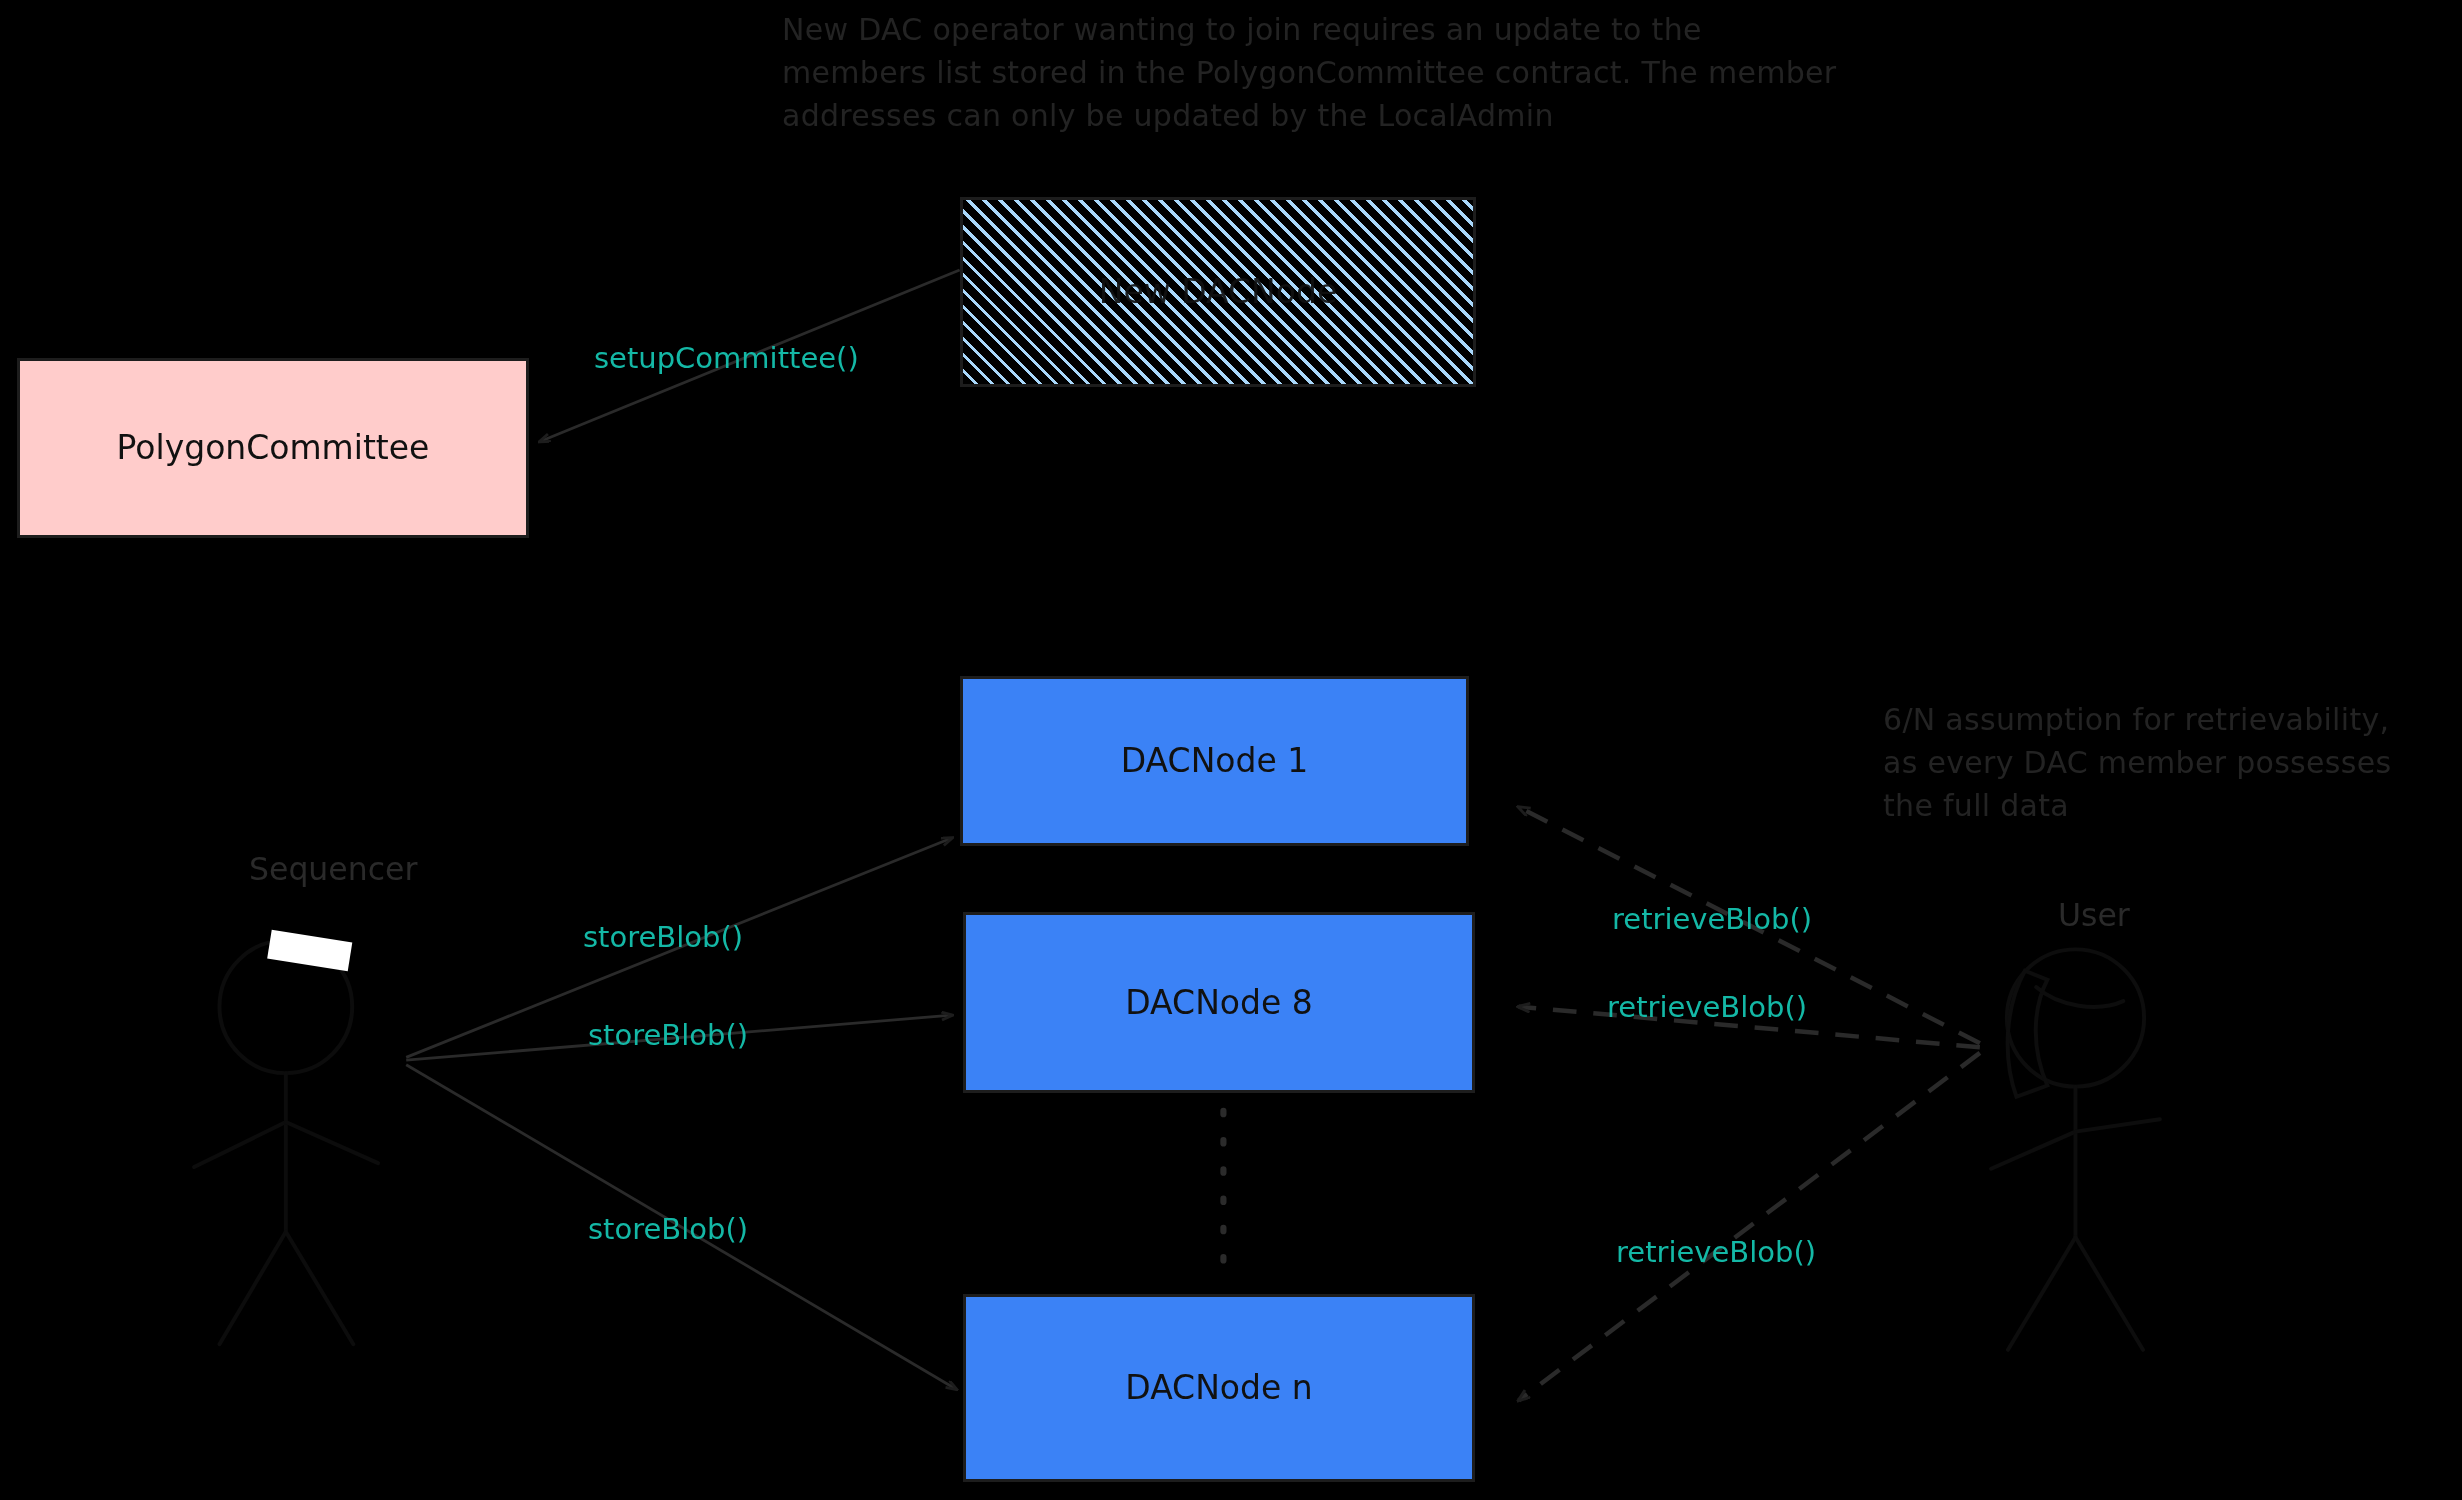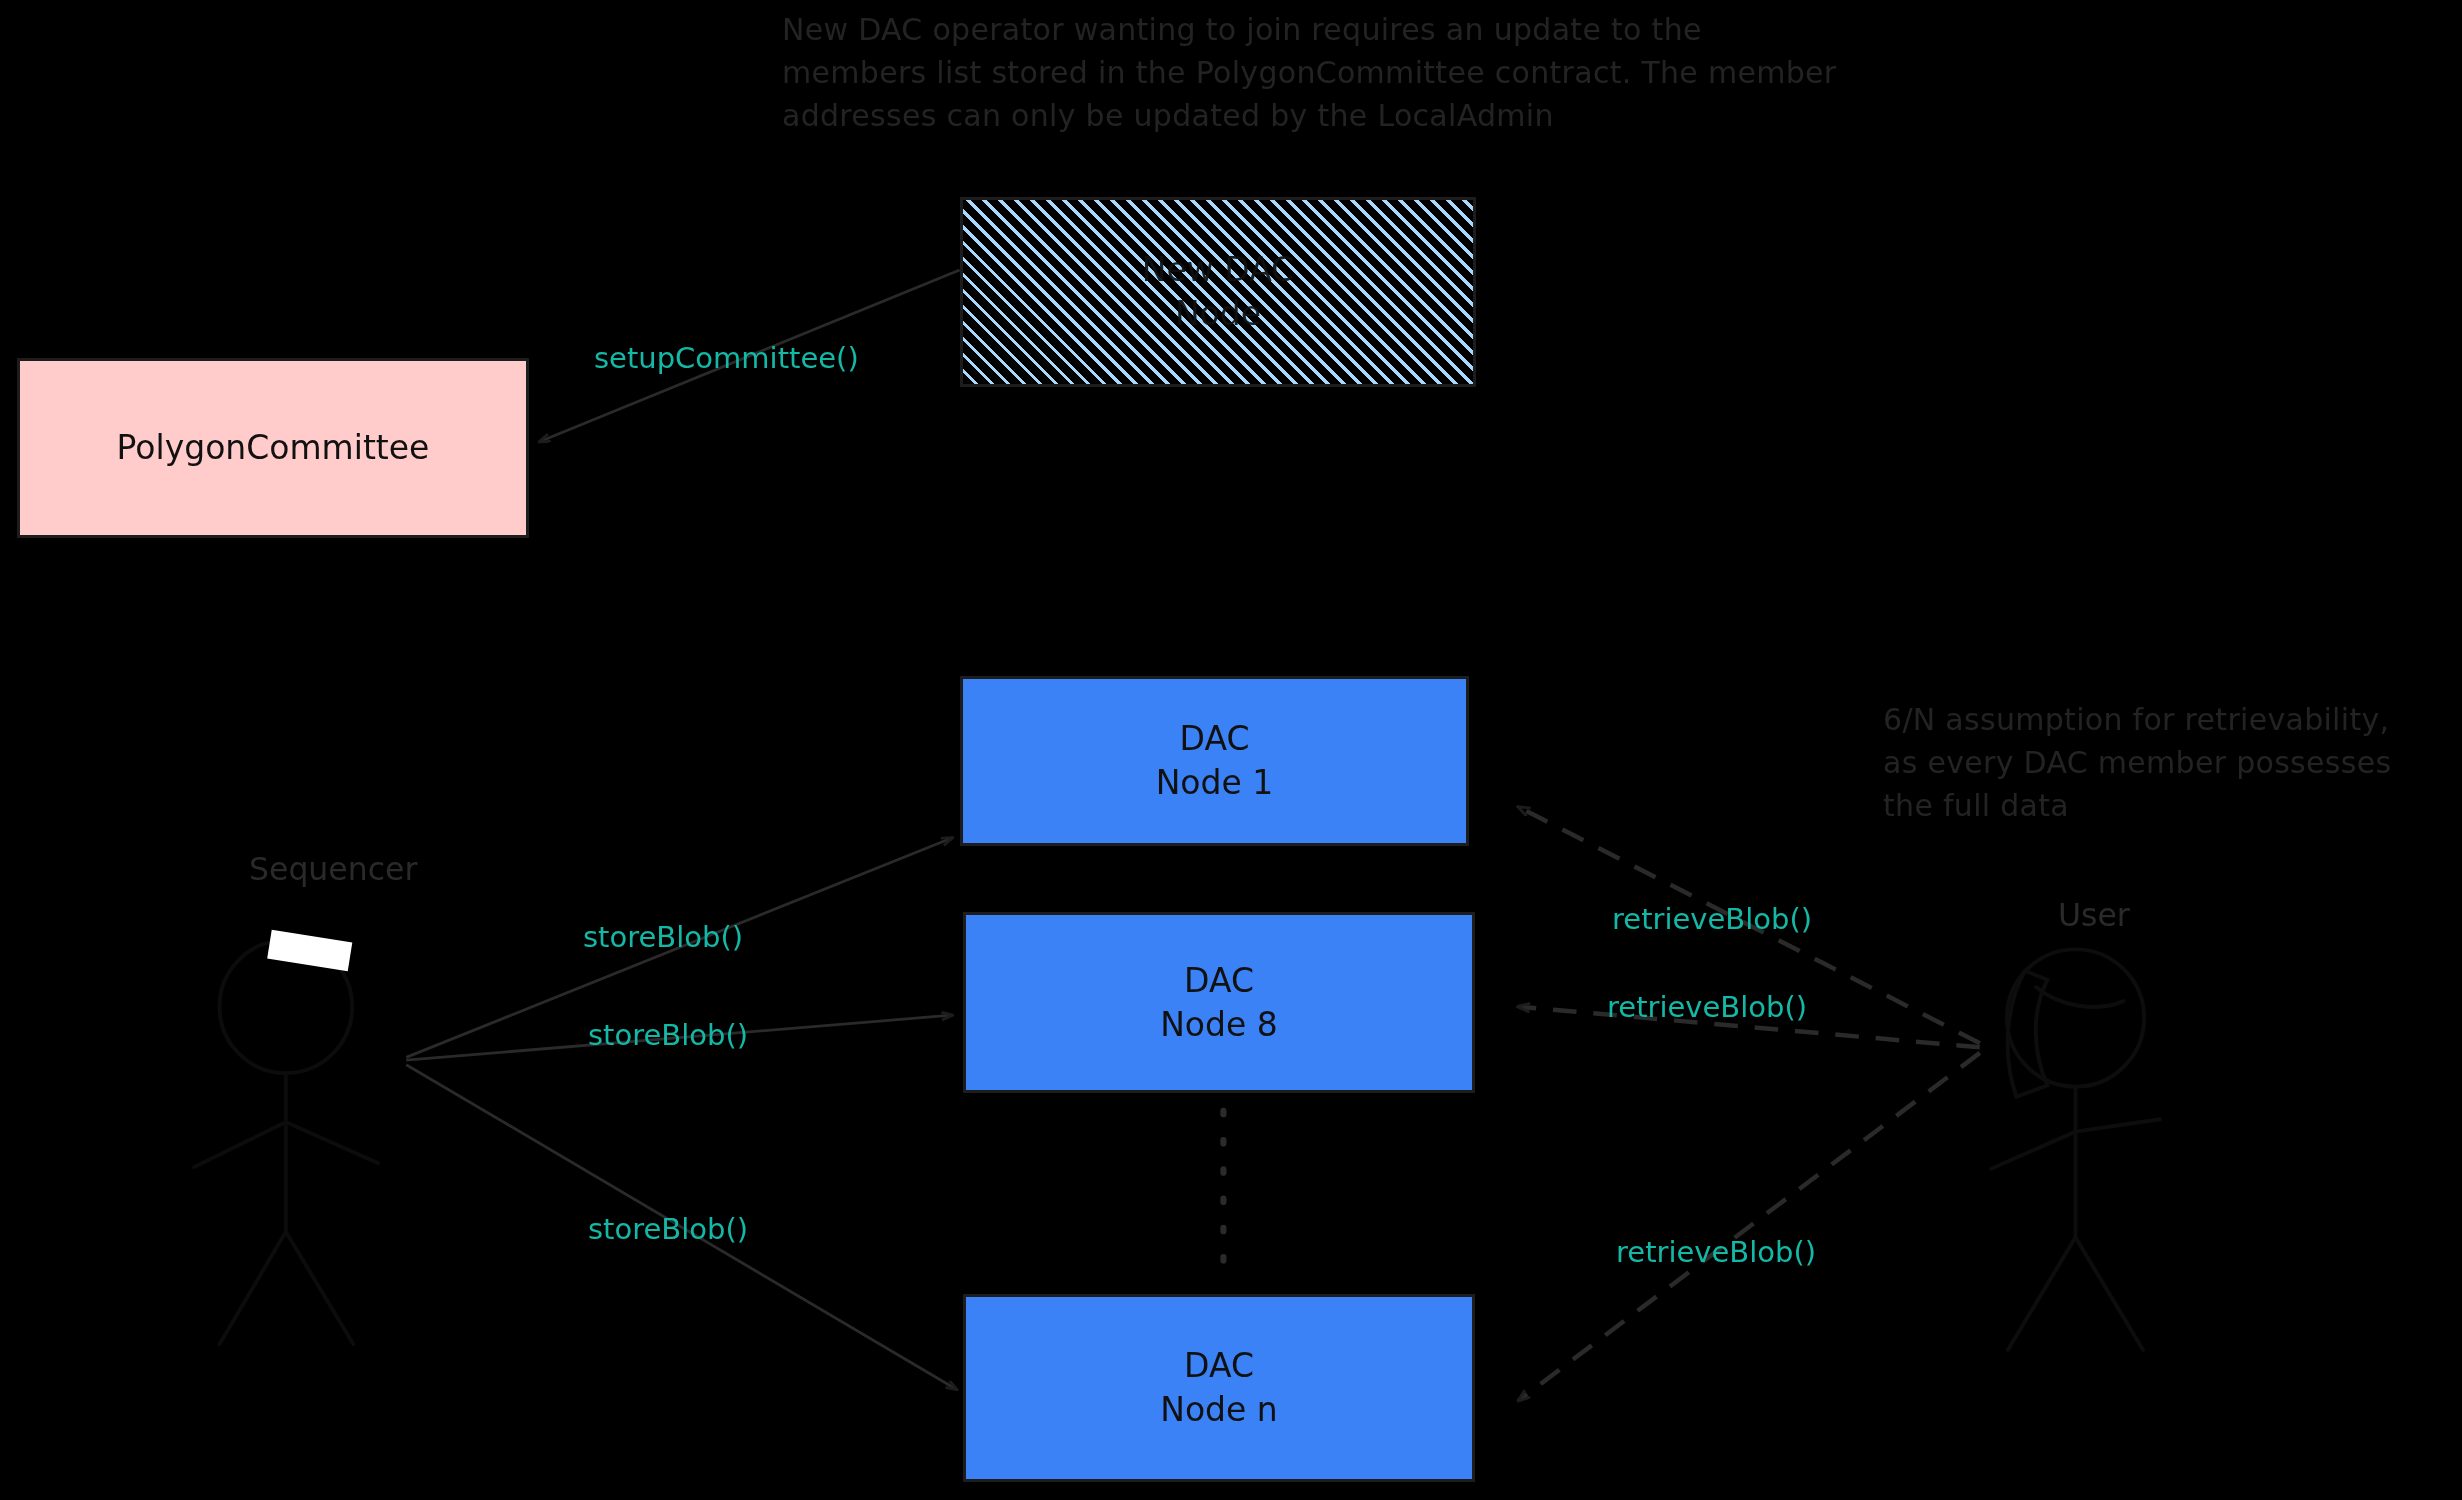--- a/index.html
+++ b/index.html
@@ -9,21 +9,21 @@
   svg.canvas{position:absolute;left:0;top:0;width:2462px;height:1500px;}
 
   .note{position:absolute;color:#232323;font-size:30px;line-height:43px;
         font-family:"DejaVu Sans",sans-serif;white-space:pre-line;letter-spacing:0.3px;}
   .edge-label{position:absolute;color:#14b8a6;font-size:29px;
         font-family:"DejaVu Sans",sans-serif;white-space:nowrap;}
   .actor-label{position:absolute;color:#2a2a2a;font-size:31.5px;
         font-family:"DejaVu Sans",sans-serif;white-space:nowrap;margin-left:48px;}
 
   .box{position:absolute;border:3.4px solid #1d1d1d;box-sizing:border-box;
-       display:flex;flex-direction:column;align-items:center;justify-content:center;}
+       display:flex;flex-direction:row;align-items:center;justify-content:center;}
   .box .ln{color:#111;font-size:33px;line-height:44px;
        font-family:"DejaVu Sans",sans-serif;}
   .box.pink{background:#FFCCCB;}
   .box.blue{background:#3b82f6;}
   .box.hatch{background:
      repeating-linear-gradient(45deg,
        rgba(0,0,0,0) 0px, rgba(0,0,0,0) 7.9px,
        #A9D8FB 7.9px, #A9D8FB 11.3px);}
   .box.hatch .ln{color:#111;opacity:.92;}
 </style>

